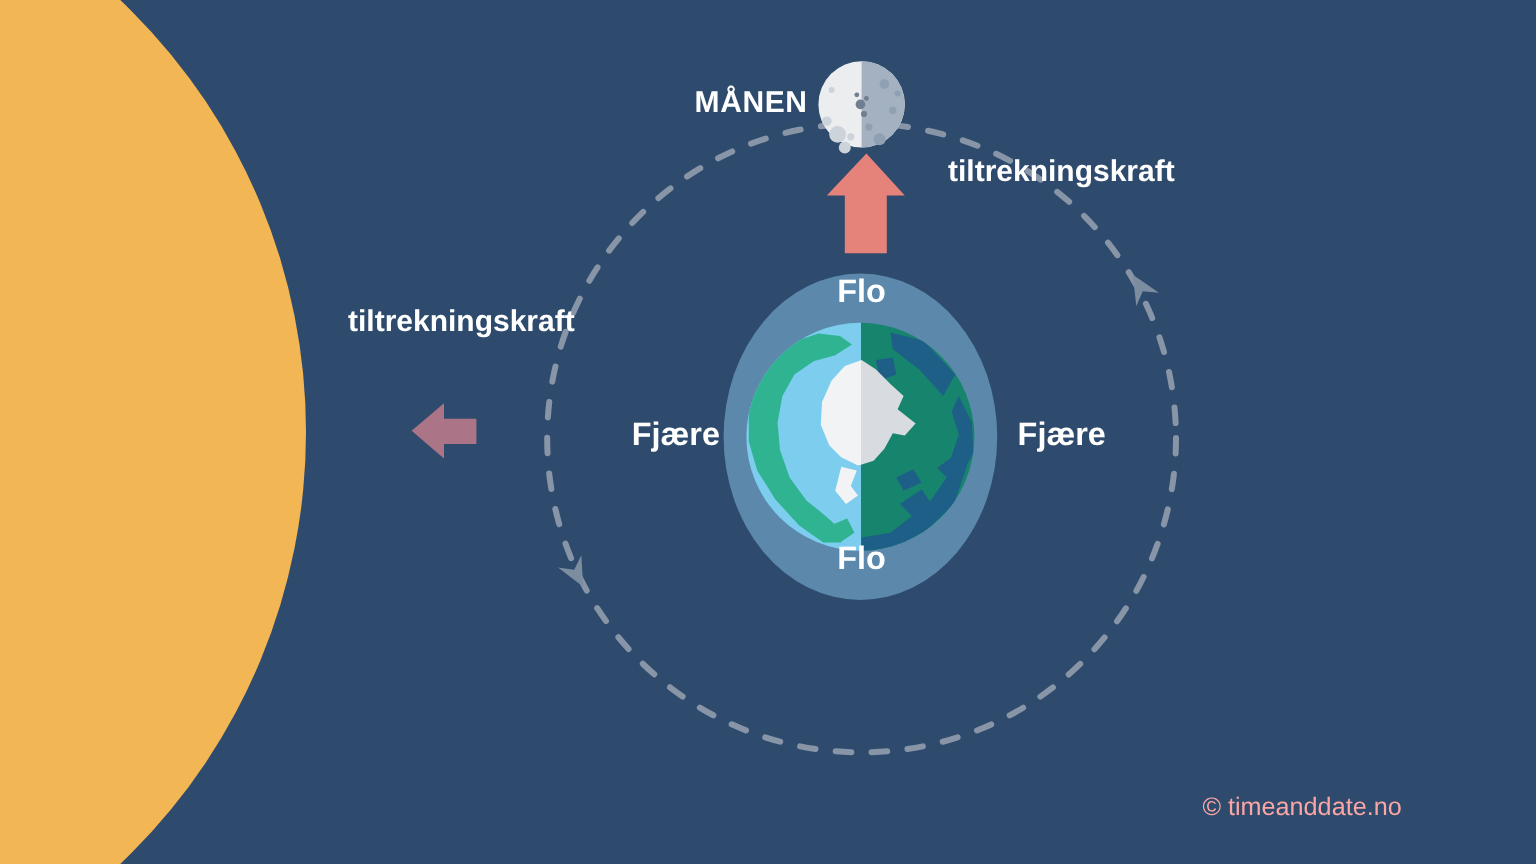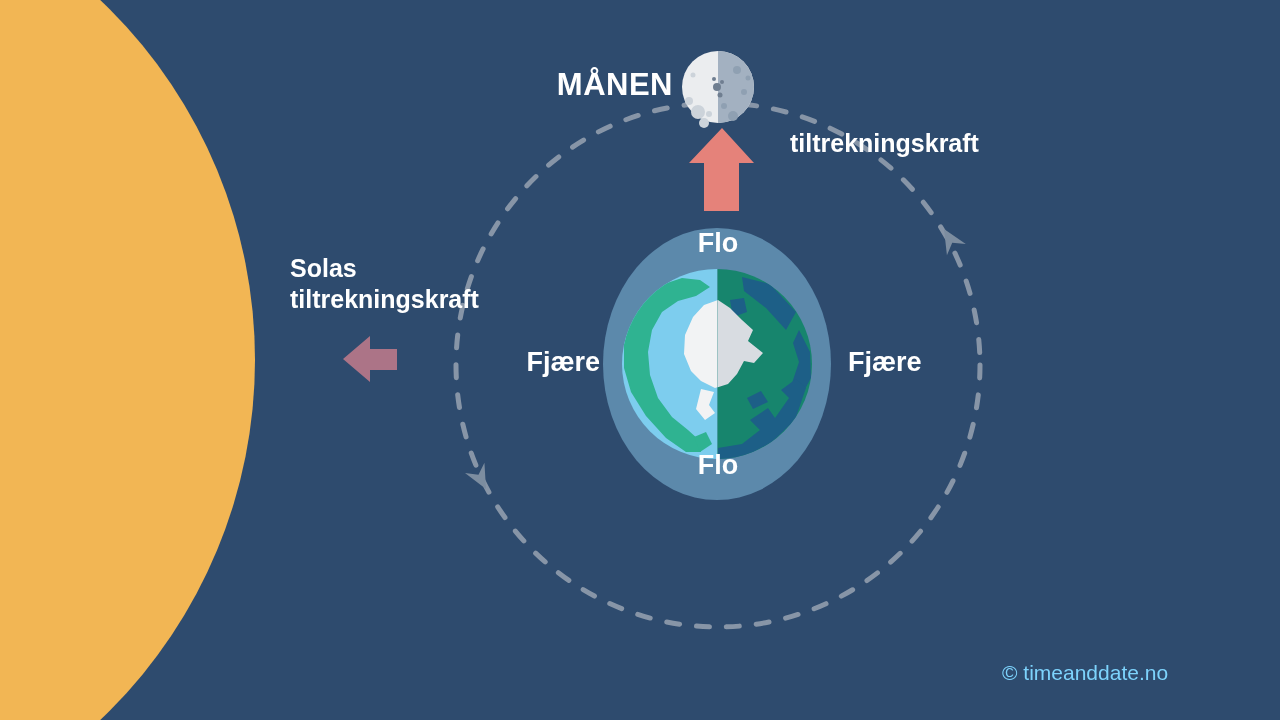--- a/index.html
+++ b/index.html
@@ -5,28 +5,28 @@
   html,body{margin:0;padding:0;background:#20344d;}
   #stage{
     position:relative;width:1280px;height:720px;overflow:hidden;
     font-family:"Liberation Sans","DejaVu Sans",sans-serif;
   }
   #diagram-svg{position:absolute;left:0;top:0;}
   .lbl{
     position:absolute;font-weight:bold;color:#ffffff;
     white-space:nowrap;
   }
-  #lbl-manen{left:538px;top:66px;width:135px;text-align:right;font-size:31px;line-height:38px;letter-spacing:.5px;}
+  #lbl-manen{left:538px;top:66px;width:135px;text-align:right;font-size:25px;line-height:38px;letter-spacing:.5px;}
   #lbl-moonforce{left:790px;top:128px;font-size:25px;line-height:31px;}
   #lbl-sunforce{left:290px;top:253px;font-size:25px;line-height:31px;}
   #lbl-flo-top{left:658px;top:230px;width:120px;text-align:center;font-size:27px;line-height:27px;}
   #lbl-flo-bottom{left:658px;top:452px;width:120px;text-align:center;font-size:27px;line-height:27px;}
   #lbl-fjaere-left{left:460px;top:349px;width:140px;text-align:right;font-size:27px;line-height:27px;}
   #lbl-fjaere-right{left:848px;top:349px;font-size:27px;line-height:27px;}
-  #lbl-copyright{left:1002px;top:661px;font-size:21px;line-height:24px;font-weight:normal;color:#7dd3fc;}
+  #lbl-copyright{left:1002px;top:661px;font-size:21px;line-height:24px;font-weight:normal;color:#fca5a5;}
 </style>
 </head>
 <body>
 
 <div id="stage">
 
   <svg id="diagram-svg" width="1280" height="720" viewBox="0 0 1280 720">
 
     <defs>
       <clipPath id="earthC">
@@ -118,21 +118,20 @@
     <polygon points="343,359 370,336 370,349 397,349 397,370 370,370 370,382" fill="#ac7487"></polygon>
   </svg>
 
   <div class="lbl" id="lbl-manen">MÅNEN</div>
 
   <div class="lbl" id="lbl-moonforce">
     <div>tiltrekningskraft</div>
   </div>
 
   <div class="lbl" id="lbl-sunforce">
-    <div>Solas</div>
     <div>tiltrekningskraft</div>
   </div>
 
   <div class="lbl" id="lbl-flo-top">Flo</div>
 
   <div class="lbl" id="lbl-flo-bottom">Flo</div>
 
   <div class="lbl" id="lbl-fjaere-left">Fjære</div>
 
   <div class="lbl" id="lbl-fjaere-right">Fjære</div>

